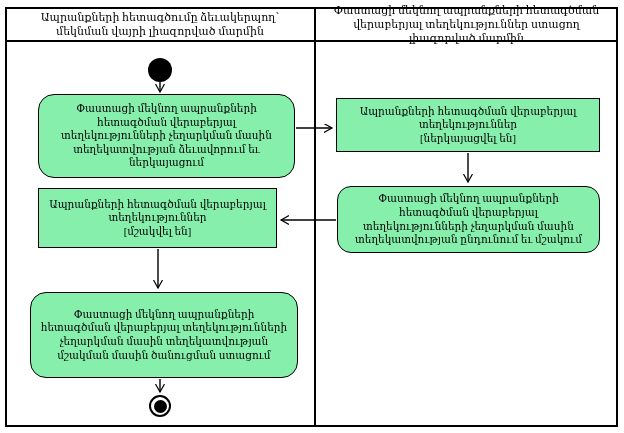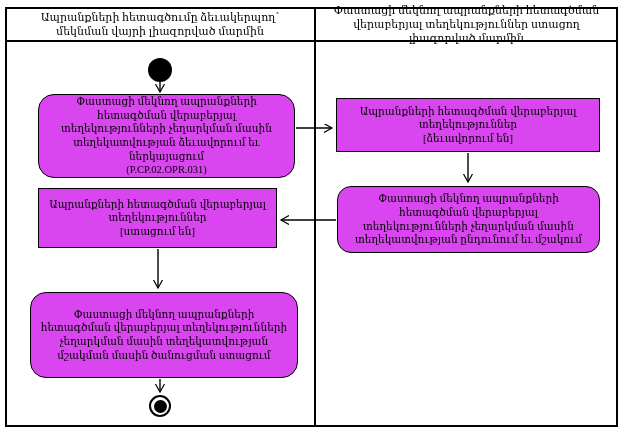--- a/index.html
+++ b/index.html
@@ -9,21 +9,21 @@
     color:#000; overflow:hidden;
   }
   .frame { position:absolute; box-sizing:border-box; border:2px solid #000; background:transparent; }
   .line-h { position:absolute; height:2px; background:#000; }
   .line-v { position:absolute; width:2px; background:#000; }
   .lane-title {
     position:absolute; display:flex; align-items:center; justify-content:center;
     text-align:center; font-size:11px; line-height:1.3; padding:1px 10px; box-sizing:border-box;
   }
   .node {
-    position:absolute; box-sizing:border-box; border:1.5px solid #000; background:#d946ef;
+    position:absolute; box-sizing:border-box; border:1.5px solid #000; background:#86efac;
     display:flex; flex-direction:column; align-items:center; justify-content:center;
     text-align:center; font-size:10.5px; line-height:1.3; padding:12px 8px;
   }
   .rounded { border-radius:16px; }
   .start-node { position:absolute; width:24px; height:24px; border-radius:50%; background:#000; }
   .end-node {
     position:absolute; width:22px; height:22px; border-radius:50%;
     border:2px solid #000; box-sizing:border-box;
     display:flex; align-items:center; justify-content:center; background:#fff;
   }
@@ -39,35 +39,34 @@
   <div class="line-v" style="left:314px; top:7px; height:420px;"></div>
   <div class="line-h" style="left:5px; top:40px; width:613px;"></div>
 
   <div class="lane-title" style="left:7px; top:9px; width:306px; height:30px;">Ապրանքների հետագծումը ձեւակերպող՝ մեկնման վայրի լիազորված մարմին</div>
   <div class="lane-title" style="left:317px; top:9px; width:299px; height:30px;">Փաստացի մեկնող ապրանքների հետագծման վերաբերյալ տեղեկություններ ստացող լիազորված մարմին</div>
 
   <div class="start-node" style="left:148px; top:58px;"></div>
 
   <div class="node rounded" style="left:38px; top:94px; width:257px; height:84px;">
     <div>Փաստացի մեկնող ապրանքների հետագծման վերաբերյալ տեղեկությունների չեղարկման մասին տեղեկատվության ձեւավորում եւ ներկայացում</div>
-    <div>(P.CP.02.OPR.031)</div>
   </div>
 
   <div class="node" style="left:336px; top:98px; width:264px; height:54px;">
     <div>Ապրանքների հետագծման վերաբերյալ տեղեկություններ</div>
-    <div>[ձեւավորում են]</div>
+    <div>[ներկայացվել են]</div>
   </div>
 
   <div class="node rounded" style="left:337px; top:186px; width:263px; height:67px; border-radius:14px;">
     <div>Փաստացի մեկնող ապրանքների հետագծման վերաբերյալ տեղեկությունների չեղարկման մասին տեղեկատվության ընդունում եւ մշակում</div>
   </div>
 
   <div class="node" style="left:38px; top:188px; width:239px; height:60px;">
     <div>Ապրանքների հետագծման վերաբերյալ տեղեկություններ</div>
-    <div>[ստացում են]</div>
+    <div>[մշակվել են]</div>
   </div>
 
   <div class="node rounded" style="left:30px; top:292px; width:268px; height:86px;">
     <div>Փաստացի մեկնող ապրանքների հետագծման վերաբերյալ տեղեկությունների չեղարկման մասին տեղեկատվության մշակման մասին ծանուցման ստացում</div>
   </div>
 
   <div class="end-node" style="left:149px; top:395px;">
     <div class="end-node-core"></div>
   </div>
 

